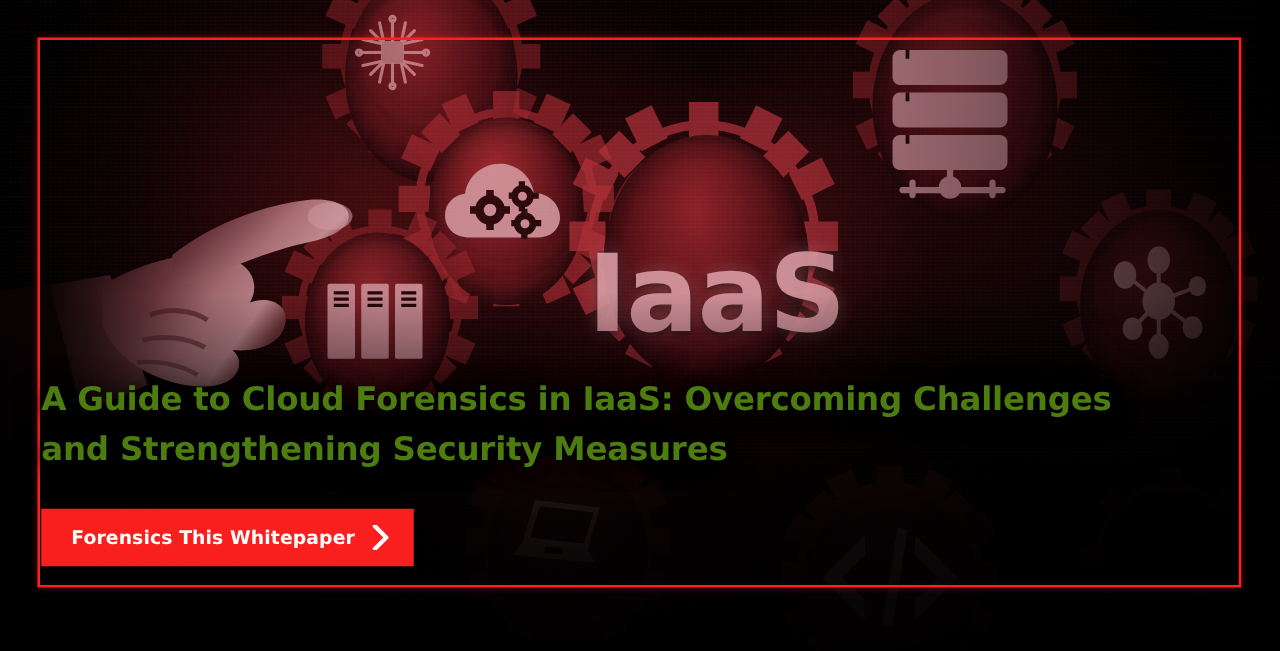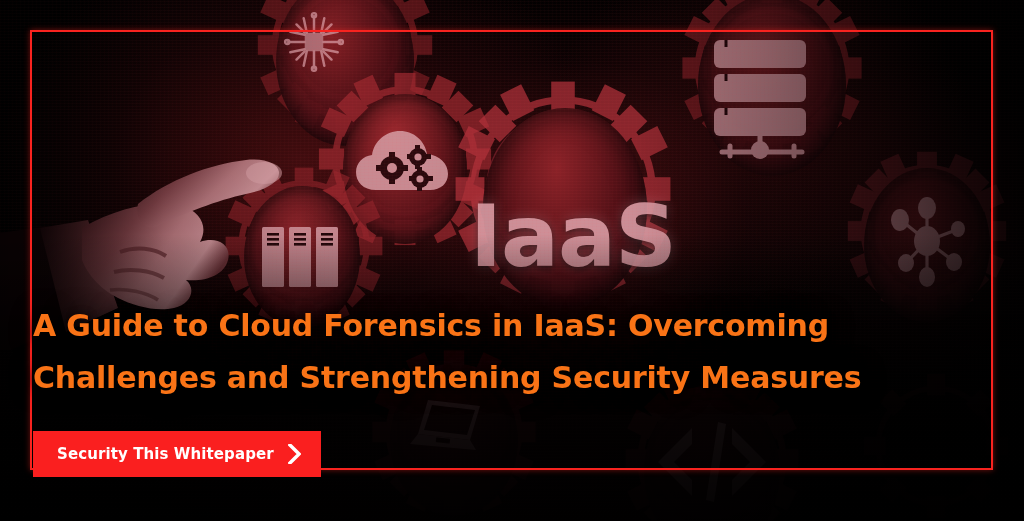--- a/index.html
+++ b/index.html
@@ -85,25 +85,25 @@
     width:963px; height:440px;
     border:2px solid #f8231f;
     box-shadow:0 0 6px rgba(248,35,31,0.45);
     pointer-events:none;
   }
 
   
   #content { position:absolute; left:33px; top:300px; width:880px; z-index:40; }
 
   #headline {
-    color:#f97316;
+    color:#4d7c0f;
     font-family:"DejaVu Sans", sans-serif;
     font-weight:700;
-    font-size:30px;
-    line-height:52px;
+    font-size:26px;
+    line-height:40px;
     letter-spacing:-0.2px;
     text-shadow:0 2px 10px rgba(0,0,0,0.95), 0 0 24px rgba(0,0,0,0.8);
     white-space:pre-line;
     margin:0;
   }
 
   #cta-button {
     display:inline-flex;
     align-items:center;
     gap:14px;
@@ -545,20 +545,20 @@
   </div>
 
   <div class="bg-layer bg-shade"></div>
 
   <div id="red-frame"></div>
 
   <div id="content">
     <h1 id="headline">A Guide to Cloud Forensics in IaaS: Overcoming Challenges and Strengthening Security Measures</h1>
 
     <a id="cta-button" href="#">
-      <span id="cta-label">Security This Whitepaper</span>
+      <span id="cta-label">Forensics This Whitepaper</span>
       <svg id="cta-chevron" viewBox="0 0 13 20">
         <path d="M2 1 L11 10 L2 19" fill="none" stroke="#ffffff" stroke-width="3.4" stroke-linecap="square" stroke-linejoin="miter"></path>
       </svg>
     </a>
   </div>
 
 </div>
 
 </body></html>

